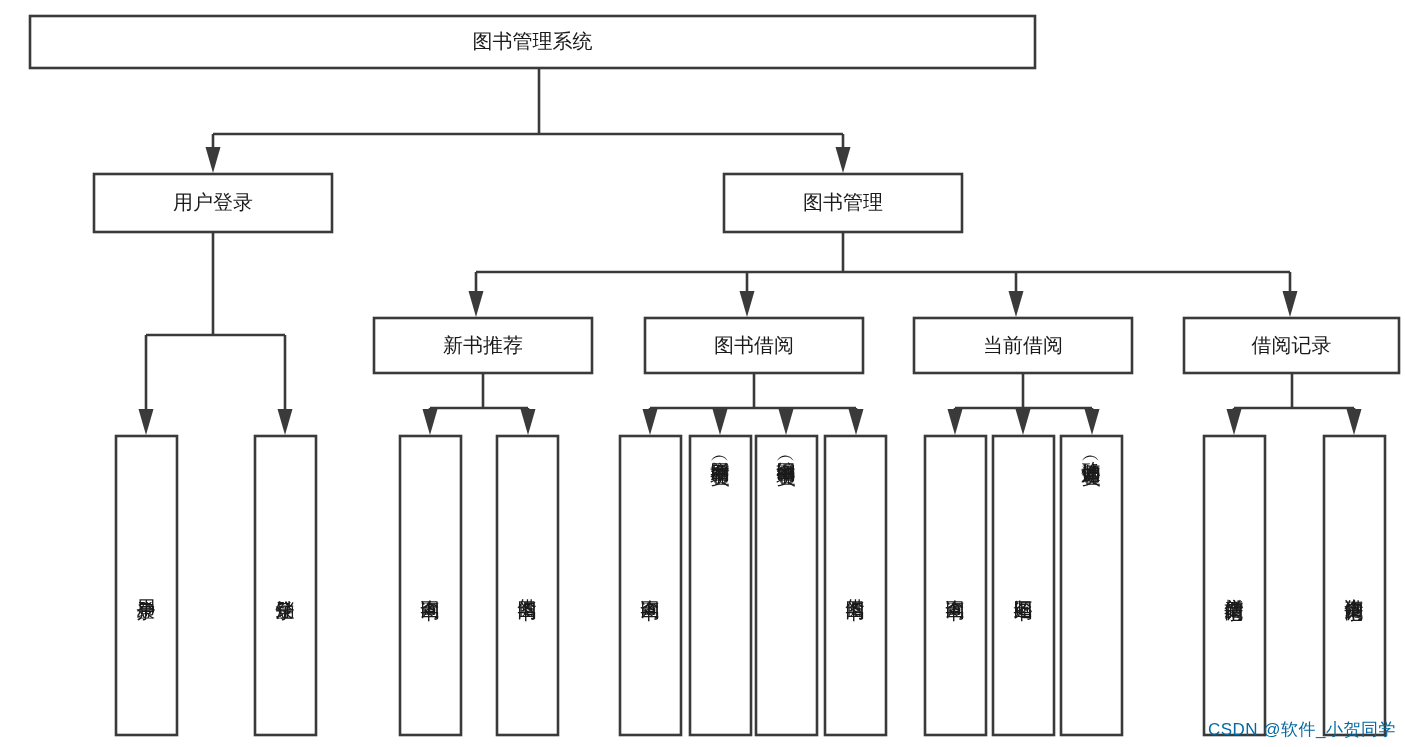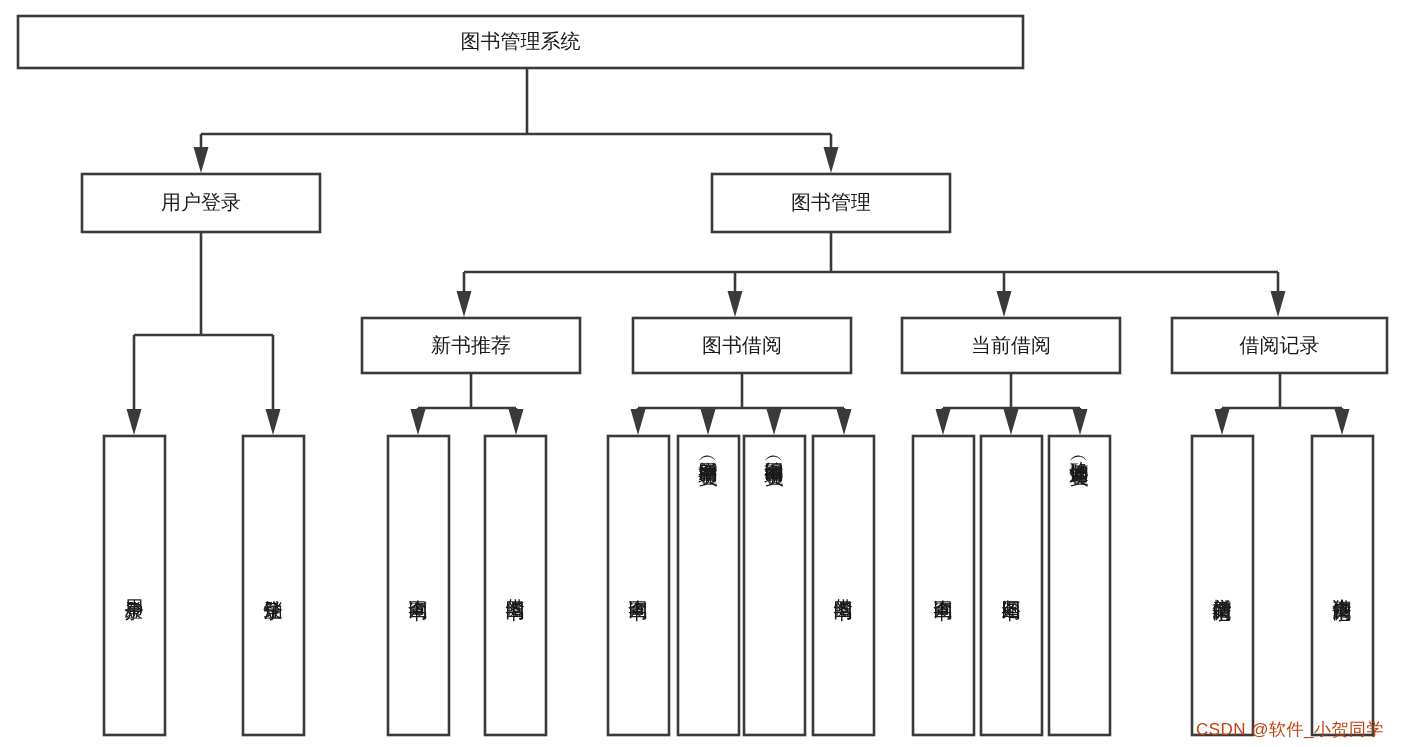--- a/index.html
+++ b/index.html
@@ -11,20 +11,21 @@
     width: 1405px;
     height: 747px;
     font-family: "Liberation Sans", "DejaVu Sans", sans-serif;
     overflow: hidden;
   }
   #diagram-root {
     position: relative;
     width: 1392px;
     height: 747px;
     background: #ffffff;
+    margin-left: 12px;
   }
   svg#flow-svg {
     position: absolute;
     left: 0;
     top: 0;
     width: 1405px;
     height: 747px;
     display: block;
   }
   .node-box {
@@ -61,21 +62,21 @@
     white-space: nowrap;
     text-align: center;
     pointer-events: none;
   }
   .watermark {
     position: absolute;
     right: 8px;
     bottom: 6px;
     font-family: "Liberation Sans", "DejaVu Sans", sans-serif;
     font-size: 17px;
-    color: #c2410c;
+    color: #0369a1;
     letter-spacing: 0.5px;
     white-space: nowrap;
   }
 </style>
 </head>
 <body>
 
 <div id="diagram-root">
   <svg id="flow-svg" viewBox="0 0 1405 747">
     <g id="connectors-layer">

